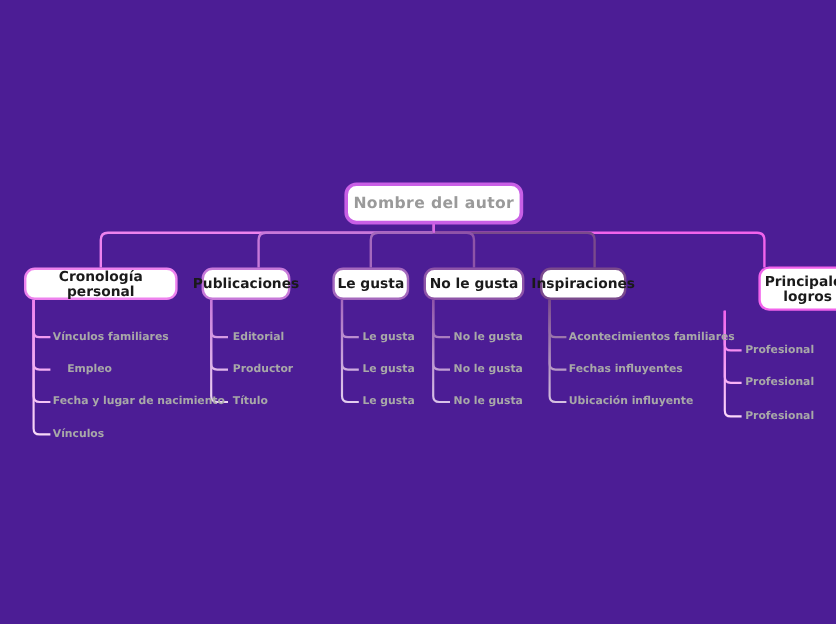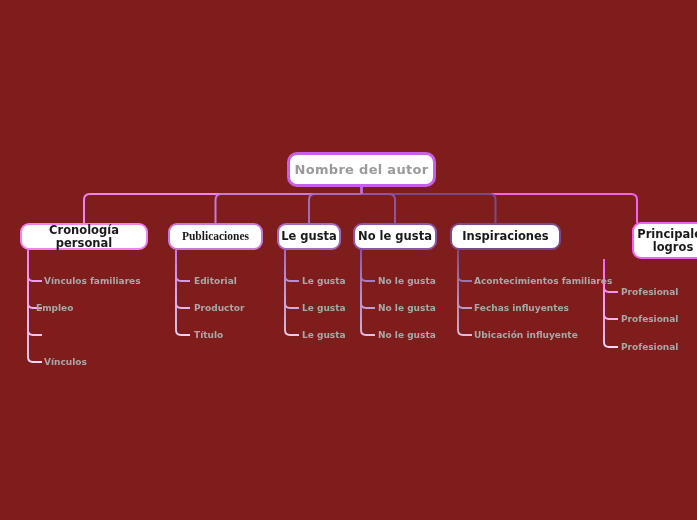--- a/index.html
+++ b/index.html
@@ -1,39 +1,39 @@
 <!DOCTYPE html>
 <html><head>
 <meta charset="utf-8">
 <style>
   html,body{margin:0;padding:0;background:#fff;}
   #canvas{
-    position:relative;width:697px;height:520px;background:#7f1d1d;overflow:hidden;
+    position:relative;width:697px;height:520px;background:#4c1d95;overflow:hidden;
     font-family:"DejaVu Sans","Liberation Sans",sans-serif;
   }
   #wires{position:absolute;left:0;top:0;width:697px;height:520px;}
   .node{
     position:absolute;box-sizing:border-box;background:#ffffff;
     display:flex;align-items:center;justify-content:center;text-align:center;
     font-weight:bold;color:#1a1a1a;cursor:pointer;
   }
   .root-node{
     left:287px;top:152px;width:149px;height:35px;
     border:3px solid #c95fe6;border-radius:10px;
     font-size:13px;color:#9a9a9a;letter-spacing:.3px;
   }
   .branch-node{
     border-width:2px;border-style:solid;border-radius:9px;
     height:27px;font-size:11.5px;line-height:1.1;
   }
   .bn0{left:20px;top:223px;width:128px;border-color:#ee82ee;}
-  .bn1{left:168px;top:223px;width:95px;border-color:#c779d9;font-family:Liberation Serif, serif;}
+  .bn1{left:168px;top:223px;width:74px;border-color:#c779d9;}
   .bn2{left:277px;top:223px;width:64px;border-color:#a569bd;}
   .bn3{left:353px;top:223px;width:84px;border-color:#8e54a8;}
-  .bn4{left:450px;top:223px;width:111px;border-color:#7a4a8c;}
+  .bn4{left:450px;top:223px;width:72px;border-color:#7a4a8c;}
   .bn5{left:596px;top:222px;width:82px;height:37px;border-color:#f263ec;padding:0 6px;margin-left:36px;}
   .sub{
     position:absolute;font-size:9px;font-weight:600;color:#a8a8a8;
     white-space:nowrap;line-height:12px;cursor:pointer;text-align:right;
   }
 </style>
 </head>
 <body>
 
 <div id="canvas">
@@ -110,21 +110,22 @@
   <div class="node root-node">Nombre del autor</div>
 
   <div class="node branch-node bn0">Cronología personal</div>
   <div class="node branch-node bn1">Publicaciones</div>
   <div class="node branch-node bn2">Le gusta</div>
   <div class="node branch-node bn3">No le gusta</div>
   <div class="node branch-node bn4">Inspiraciones</div>
   <div class="node branch-node bn5">Principales logros</div>
 
   <div class="sub" style="left:44px;top:275px">Vínculos familiares</div>
-  <div class="sub" style="left:36px;top:302px">Empleo</div>
+  <div class="sub" style="left:56px;top:302px">Empleo</div>
+  <div class="sub" style="left:44px;top:329px">Fecha y lugar de nacimiento</div>
   <div class="sub" style="left:44px;top:356px">Vínculos</div>
 
   <div class="sub" style="left:194px;top:275px">Editorial</div>
   <div class="sub" style="left:194px;top:302px">Productor</div>
   <div class="sub" style="left:194px;top:329px">Título</div>
 
   <div class="sub" style="left:302px;top:275px">Le gusta</div>
   <div class="sub" style="left:302px;top:302px">Le gusta</div>
   <div class="sub" style="left:302px;top:329px">Le gusta</div>
 

